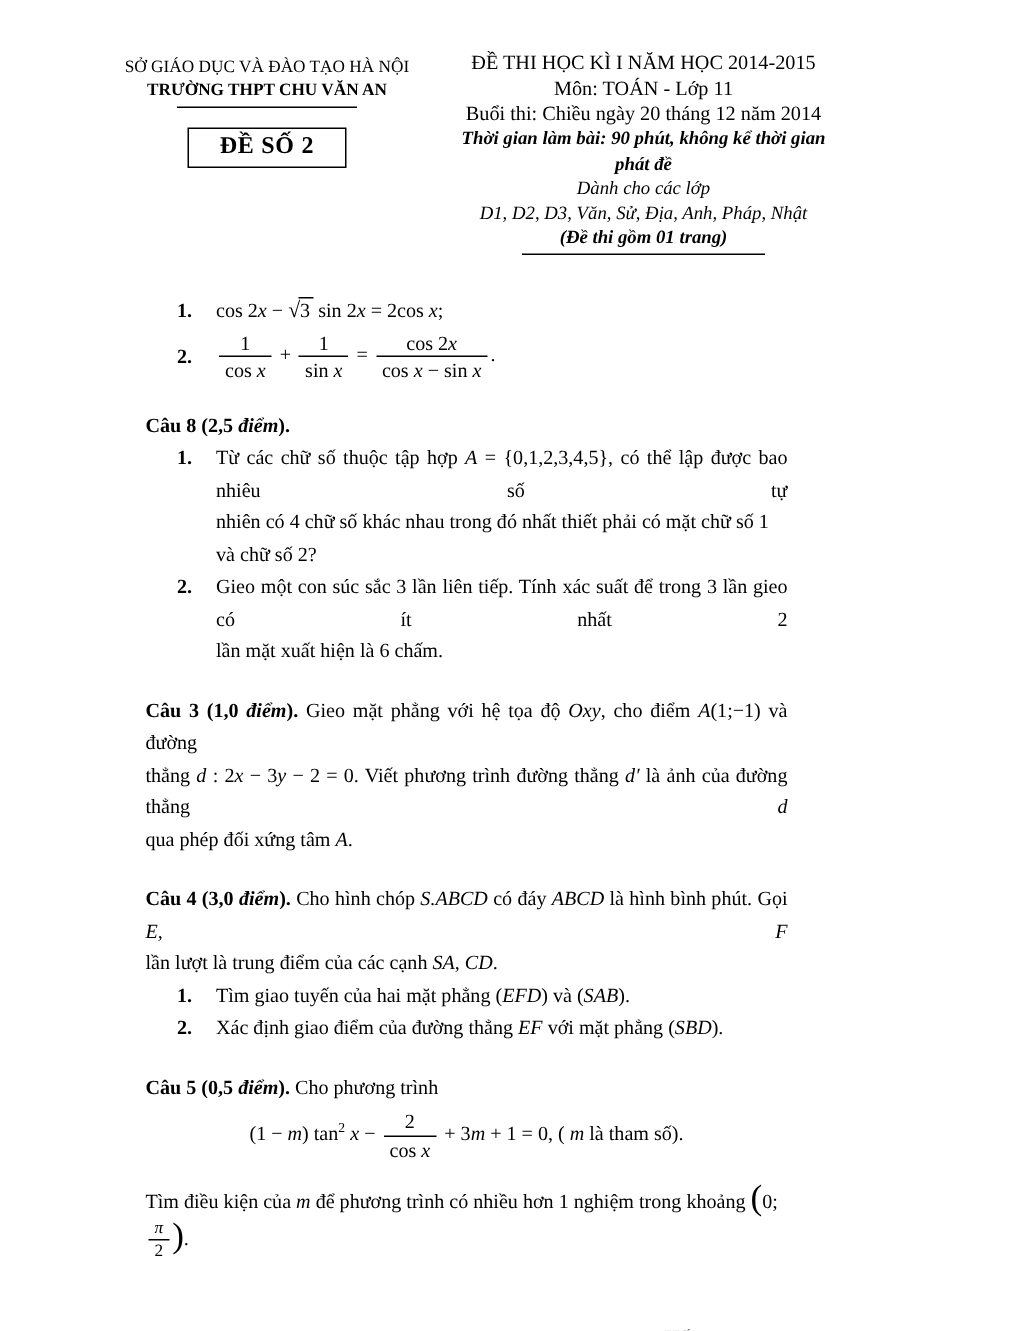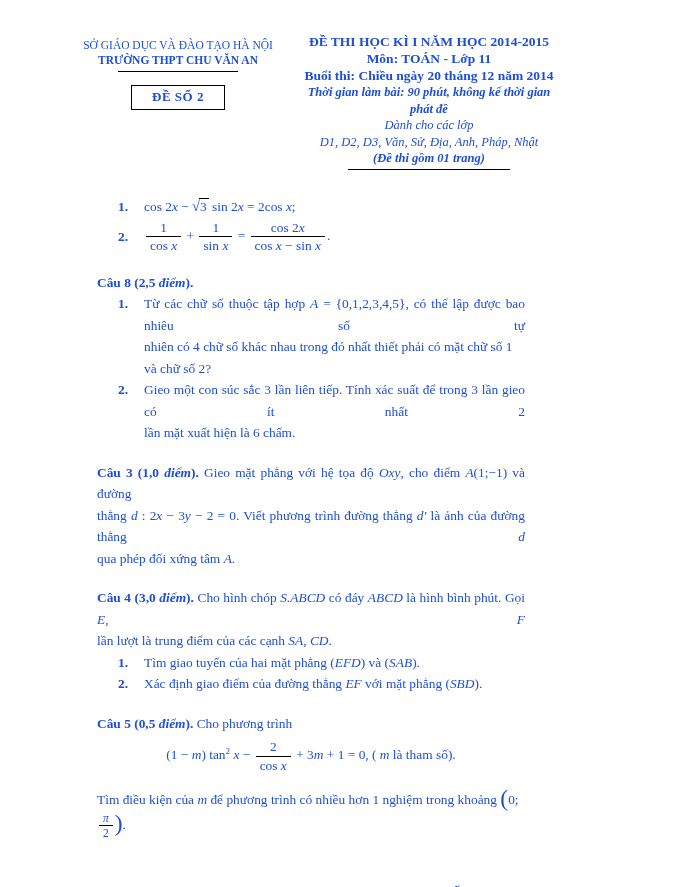--- a/index.html
+++ b/index.html
@@ -1,28 +1,28 @@
 <!DOCTYPE html>
 <html><head>
 <meta charset="utf-8">
 <style>
   html,body{margin:0;padding:0;background:#ffffff;}
-  .page{position:relative;width:588px;height:887px;background:#ffffff;color:#1d4ed8;
+  .page{position:relative;width:588px;height:887px;background:#ffffff;color:#000000;
         font-family:"Liberation Serif","DejaVu Serif",serif;overflow:hidden;}
 
   
   .header{display:flex;padding:33px 28px 0 58px;align-items:flex-start;}
   .h-left{width:240px;flex:none;text-align:center;padding-top:5px;}
   .hl1{font-size:11.5px;line-height:14px;}
   .hl2{font-size:11.5px;font-weight:bold;line-height:15px;margin-top:1px;}
   .hl-rule{width:120px;border-top:1.3px solid #000;margin:3px auto 0;height:0;}
   .exam-box{display:inline-block;margin-top:13px;border:1.6px solid #000;
-            padding:3px 20px 4px;font-weight:bold;font-size:13px;letter-spacing:.5px;}
+            padding:3px 20px 4px;font-weight:bold;font-size:16px;letter-spacing:.5px;}
   .h-right{flex:1;text-align:center;}
-  .hr-b{font-weight:bold;font-size:13.5px;line-height:17px;}
+  .hr-b{font-weight:normal;font-size:13.5px;line-height:17px;}
   .hr-i{font-style:italic;font-size:12.5px;line-height:16.5px;}
   .hr-rule{width:162px;border-top:1px solid #000;margin:2px auto 0;height:0;}
 
   
   .content{margin:26px 63px 0 97px;font-size:13.4px;line-height:21.5px;}
   .question{margin-bottom:18px;}
   .line{min-height:21.5px;}
   .jl{text-align:justify;text-align-last:justify;}
   .item{display:flex;align-items:flex-start;}
   .item.display{align-items:center;margin:3px 0;}

